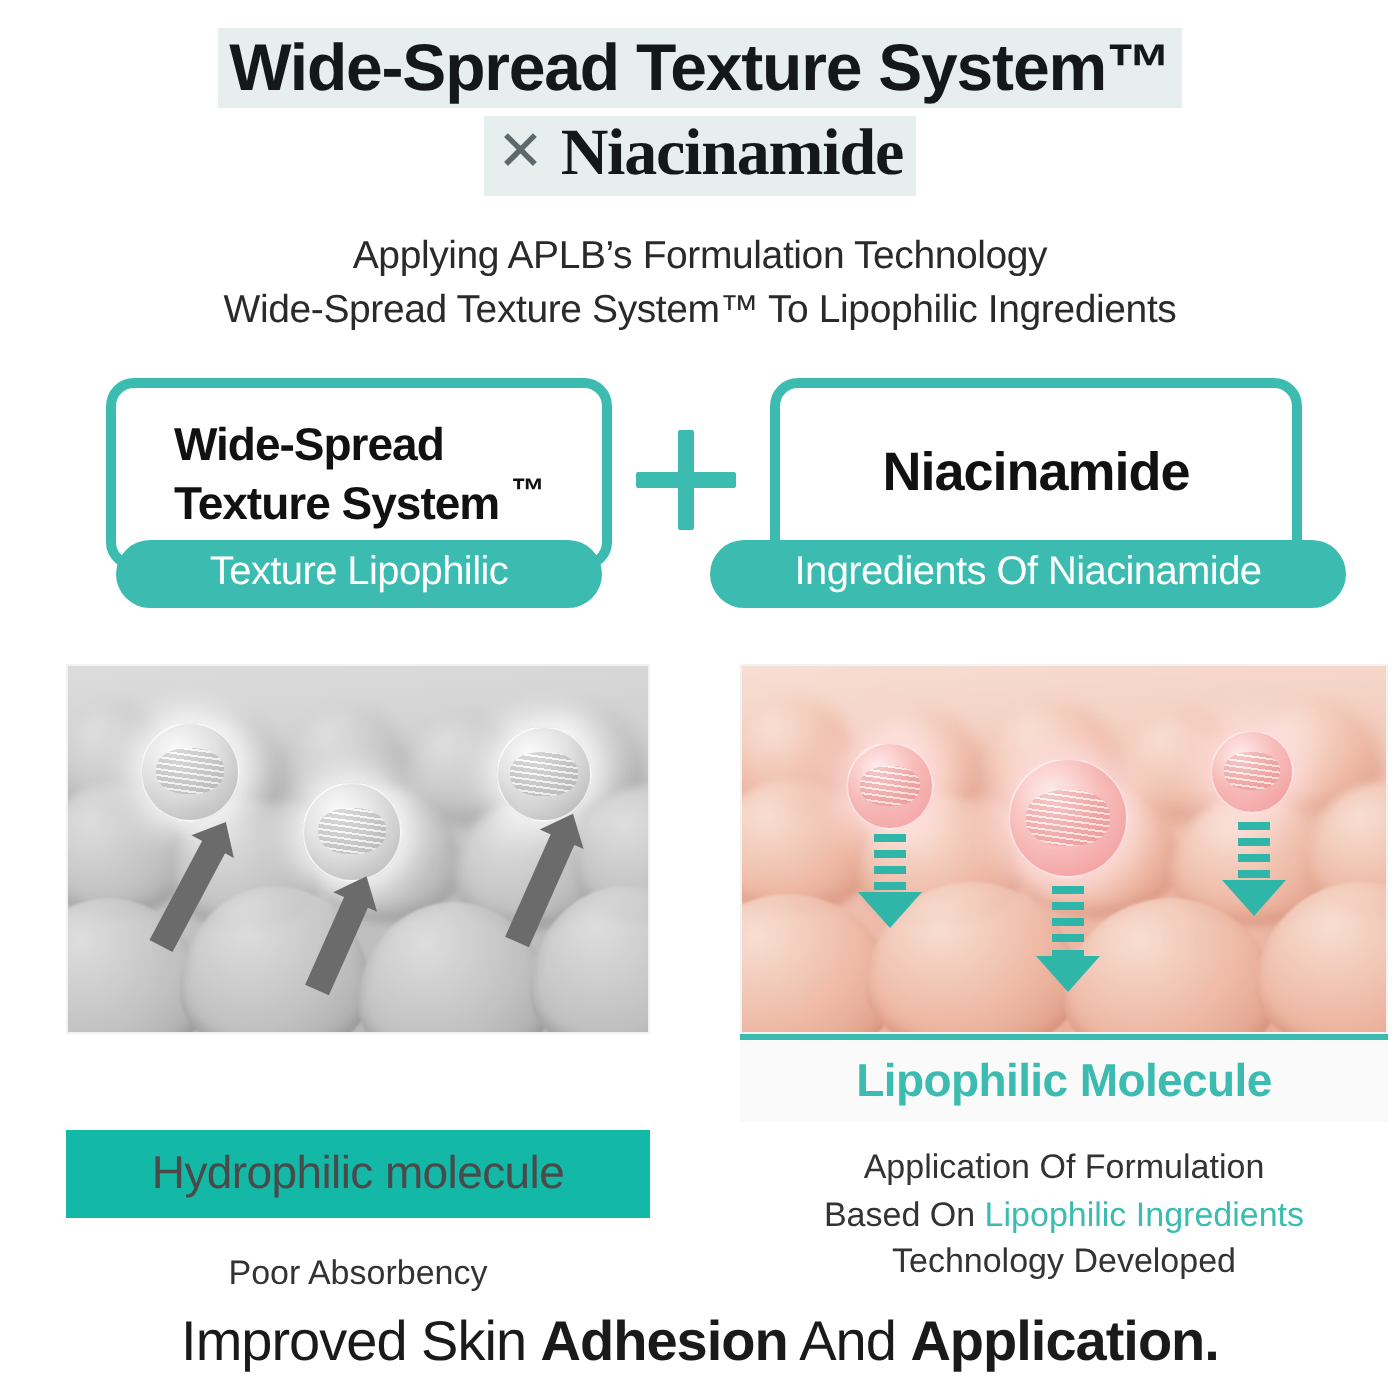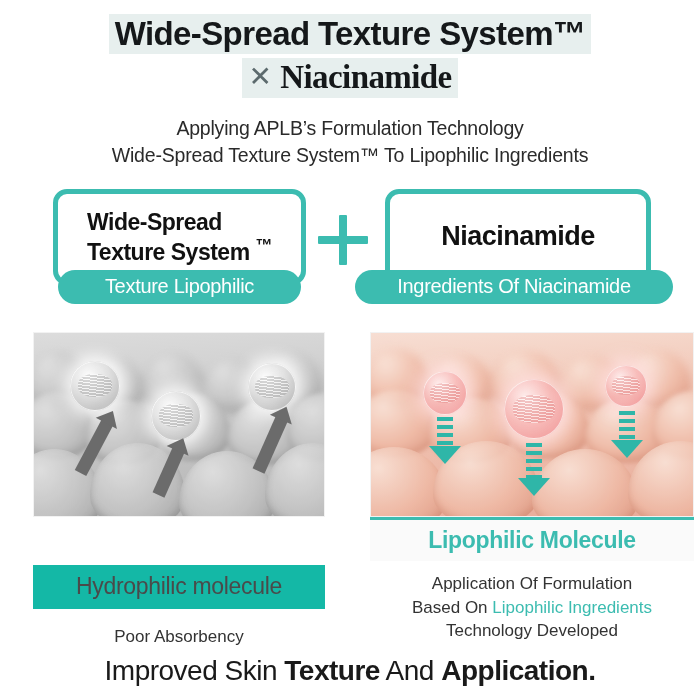--- a/index.html
+++ b/index.html
@@ -354,16 +354,16 @@
       </div>
       <div class="note note-right">
         <div>Application Of Formulation</div>
         <div><span>Based On </span><span class="teal-text">Lipophilic Ingredients</span></div>
         <div>Technology Developed</div>
       </div>
     </div>
   </div>
 
   <div class="footer">
-    <span>Improved Skin </span><b>Texture</b><span> And </span><b>Application.</b>
+    <span>Improved Skin </span><b>Adhesion</b><span> And </span><b>Application.</b>
   </div>
 
 </div>
 
 </body></html>

